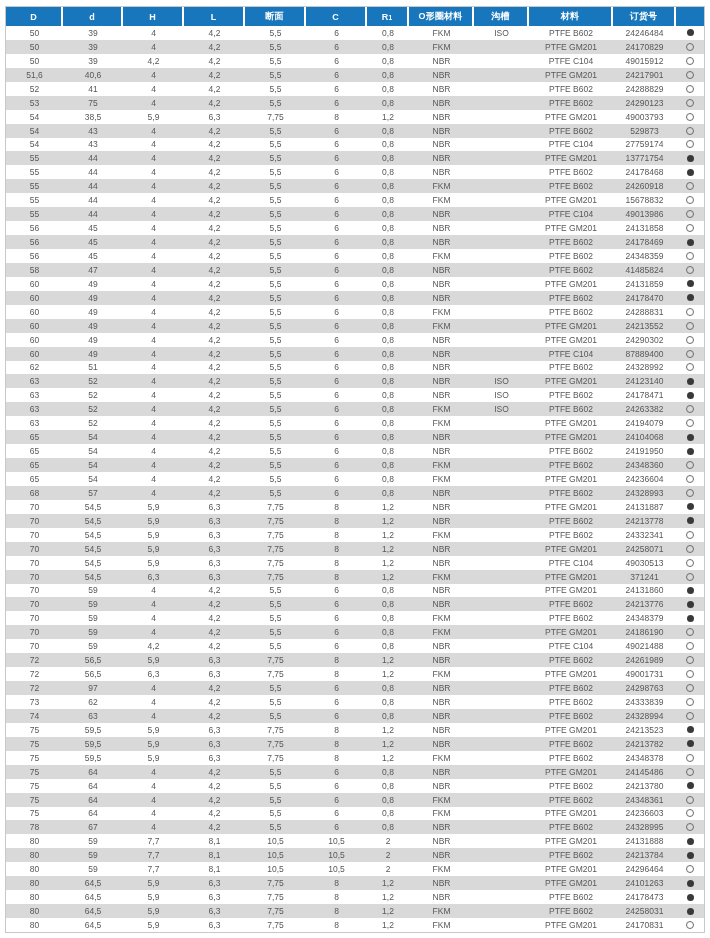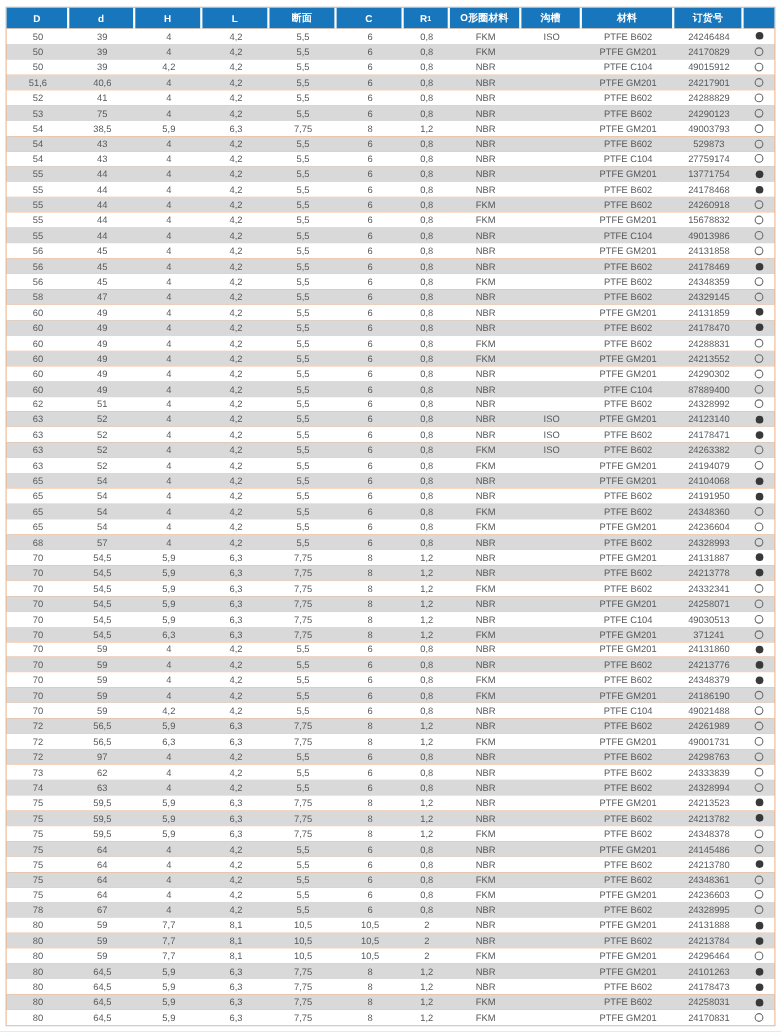--- a/index.html
+++ b/index.html
@@ -13,21 +13,21 @@
   }
   .thead{display:flex;background:#1877bc;height:19px;}
   .th{
     color:#ffffff;font-size:9px;font-weight:bold;
     display:flex;align-items:center;justify-content:center;
     box-sizing:border-box;border-right:2px solid #ffffff;
     letter-spacing:0.2px;white-space:nowrap;
   }
   .th:last-child{border-right:none;}
   .th sub{font-size:6.5px;line-height:1;transform:translateY(2px);}
-  .tbody{background:#f97316;}
+  .tbody{background:#ec4899;}
   .tr{display:flex;height:13.95px;background:#ffffff;}
   .tr:nth-child(even){background:#d9d9d9;}
   .td{
     font-size:8.5px;color:#57585a;
     display:flex;align-items:center;justify-content:center;
     box-sizing:border-box;white-space:nowrap;overflow:hidden;
   }
   
   .c0{width:57px}.c1{width:60px}.c2{width:61px}.c3{width:61px}
   .c4{width:61px}.c5{width:61px}.c6{width:42px}.c7{width:65px}
@@ -331,21 +331,21 @@
         <div class="td c0">58</div>
         <div class="td c1">47</div>
         <div class="td c2">4</div>
         <div class="td c3">4,2</div>
         <div class="td c4">5,5</div>
         <div class="td c5">6</div>
         <div class="td c6">0,8</div>
         <div class="td c7">NBR</div>
         <div class="td c8"></div>
         <div class="td c9">PTFE B602</div>
-        <div class="td c10">24329145</div>
+        <div class="td c10">41485824</div>
         <div class="td c11">
           <span class="dot empty"></span>
         </div>
       </div>
       <div class="tr">
         <div class="td c0">60</div>
         <div class="td c1">49</div>
         <div class="td c2">4</div>
         <div class="td c3">4,2</div>
         <div class="td c4">5,5</div>

